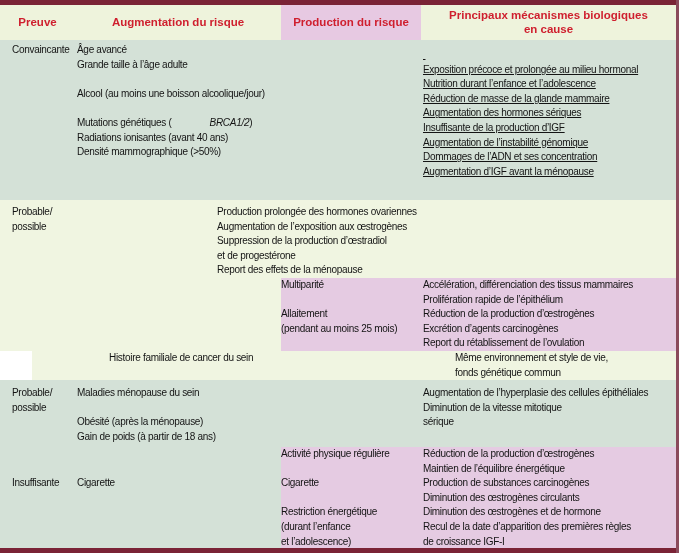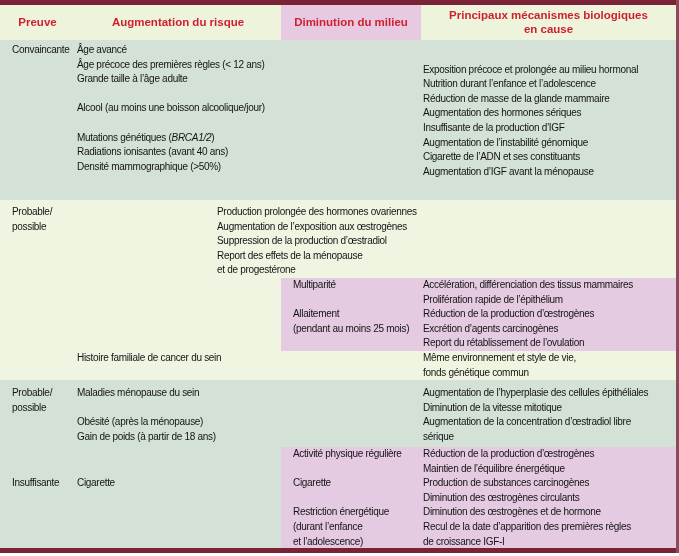--- a/index.html
+++ b/index.html
@@ -8,112 +8,111 @@
 
   .table-wrap { width: 679px; height: 553px; background: #ffffff; border-right: 3px solid #8a4a5b; overflow: hidden; }
 
   .hborder { height: 5px; background: #7a2336; }
 
   .header-row { height: 35px; background: #eef3dc; display: flex; }
 
   .cell { flex: none; overflow: visible; }
   .c1 { width: 75px;  padding-left: 12px; }
   .c2 { width: 206px; padding-left: 2px; }
-  .c3 { width: 140px; padding-left: 12px; }
+  .c3 { width: 140px; padding-left: 0; }
   .c4 { width: 255px; padding-left: 2px; }
 
   .hcell { display: flex; flex-direction: column; justify-content: center; align-items: center;
            text-align: center; color: #cf1f2e; font-weight: bold; font-size: 11.5px;
            line-height: 13.5px; padding-left: 0; }
   .pinkhead { background: #e7c9e2; }
 
   .band { display: flex; font-size: 10px; letter-spacing: -0.3px; }
   .band .line { height: 14.6px; line-height: 14.6px; white-space: nowrap; }
 
   .bg-green { background: #d4e1d7; }
   .bg-cream { background: #f0f5e1; }
   .band .pink { background: #e5cbe2; }
 
   .b1  { height: 160px; padding-top: 3px; }
   .b2a { height: 78px;  padding-top: 5px; }
   .b2b { height: 73px; }
-  .b2c { height: 29px; }
+  .b2c { height: 29px; margin-left: 32px; }
   .b3a { height: 65px;  padding-top: 6px; }
   .b3b { height: 103px; padding-top: 2px; }
 
-  .offset1 { padding-top: 5px; }
+  .offset1 { padding-top: 5px; text-decoration: underline; }
 
   .bottom-gap { height: 3px; background: #ffffff; }
 
-  i { font-style: italic; }
+  i { font-style: italic; margin-left: 38px; }
 </style>
 </head>
 <body>
 
 <div class="table-wrap">
 
   <div class="hborder"></div>
 
   <div class="header-row">
     <div class="cell c1 hcell">
       <div>Preuve</div>
     </div>
     <div class="cell c2 hcell">
       <div>Augmentation du risque</div>
     </div>
     <div class="cell c3 hcell pinkhead">
-      <div>Diminution du milieu</div>
+      <div>Production du risque</div>
     </div>
     <div class="cell c4 hcell">
       <div>Principaux mécanismes biologiques</div>
       <div>en cause</div>
     </div>
   </div>
 
   <div class="band bg-green b1">
     <div class="cell c1">
         <div class="line">Convaincante</div>
       </div>
     <div class="cell c2">
         <div class="line">Âge avancé</div>
-        <div class="line">Âge précoce des premières règles (&lt; 12 ans)</div>
         <div class="line">Grande taille à l’âge adulte</div>
         <div class="line">&nbsp;</div>
         <div class="line">Alcool (au moins une boisson alcoolique/jour)</div>
         <div class="line">&nbsp;</div>
         <div class="line">Mutations génétiques (<i>BRCA1/2</i>)</div>
         <div class="line">Radiations ionisantes (avant 40 ans)</div>
         <div class="line">Densité mammographique (&gt;50%)</div>
       </div>
     <div class="cell c3"></div>
     <div class="cell c4 offset1">
         <div class="line">&nbsp;</div>
         <div class="line">Exposition précoce et prolongée au milieu hormonal</div>
         <div class="line">Nutrition durant l’enfance et l’adolescence</div>
         <div class="line">Réduction de masse de la glande mammaire</div>
         <div class="line">Augmentation des hormones sériques</div>
         <div class="line">Insuffisante de la production d’IGF</div>
         <div class="line">Augmentation de l’instabilité génomique</div>
-        <div class="line">Cigarette de l’ADN et ses constituants</div>
+        <div class="line">Dommages de l’ADN et ses concentration</div>
         <div class="line">Augmentation d’IGF avant la ménopause</div>
       </div>
   </div>
 
   <div class="band bg-cream b2a">
     <div class="cell c1">
         <div class="line">Probable/</div>
         <div class="line">possible</div>
       </div>
     <div class="cell c3"></div>
     <div class="cell c4">
         <div class="line">Production prolongée des hormones ovariennes</div>
         <div class="line">Augmentation de l’exposition aux œstrogènes</div>
         <div class="line">Suppression de la production d’œstradiol</div>
+        <div class="line">et de progestérone</div>
         <div class="line">Report des effets de la ménopause</div>
-        <div class="line">et de progestérone</div>
       </div>
   </div>
 
   <div class="band bg-cream b2b">
     <div class="cell c1"></div>
     <div class="cell c2"></div>
     <div class="cell c3 pink">
         <div class="line">Multiparité</div>
         <div class="line">&nbsp;</div>
         <div class="line">Allaitement</div>
@@ -149,21 +148,20 @@
     <div class="cell c2">
         <div class="line">Maladies ménopause du sein</div>
         <div class="line">&nbsp;</div>
         <div class="line">Obésité (après la ménopause)</div>
         <div class="line">Gain de poids (à partir de 18 ans)</div>
       </div>
     <div class="cell c3"></div>
     <div class="cell c4">
         <div class="line">Augmentation de l’hyperplasie des cellules épithéliales</div>
         <div class="line">Diminution de la vitesse mitotique</div>
-        <div class="line">Augmentation de la concentration d’œstradiol libre</div>
         <div class="line">sérique</div>
       </div>
   </div>
 
   <div class="band bg-green b3b">
     <div class="cell c1">
         <div class="line">&nbsp;</div>
         <div class="line">&nbsp;</div>
         <div class="line">Insuffisante</div>
       </div>

